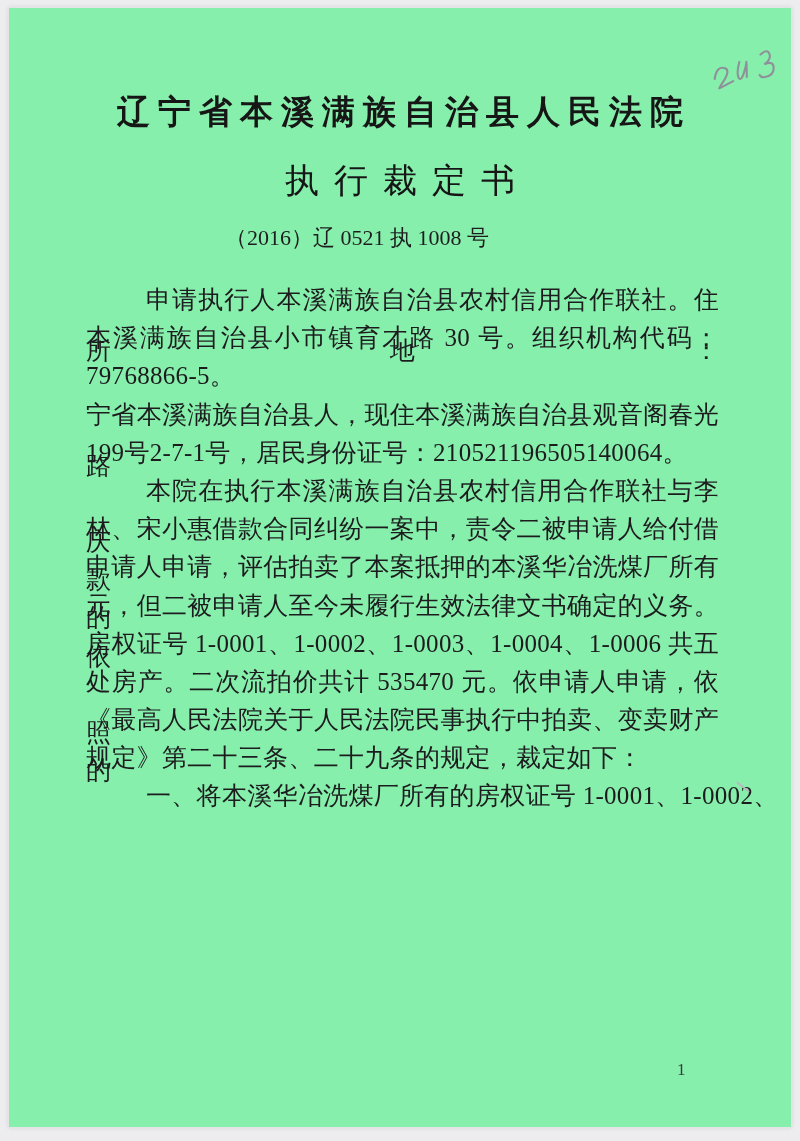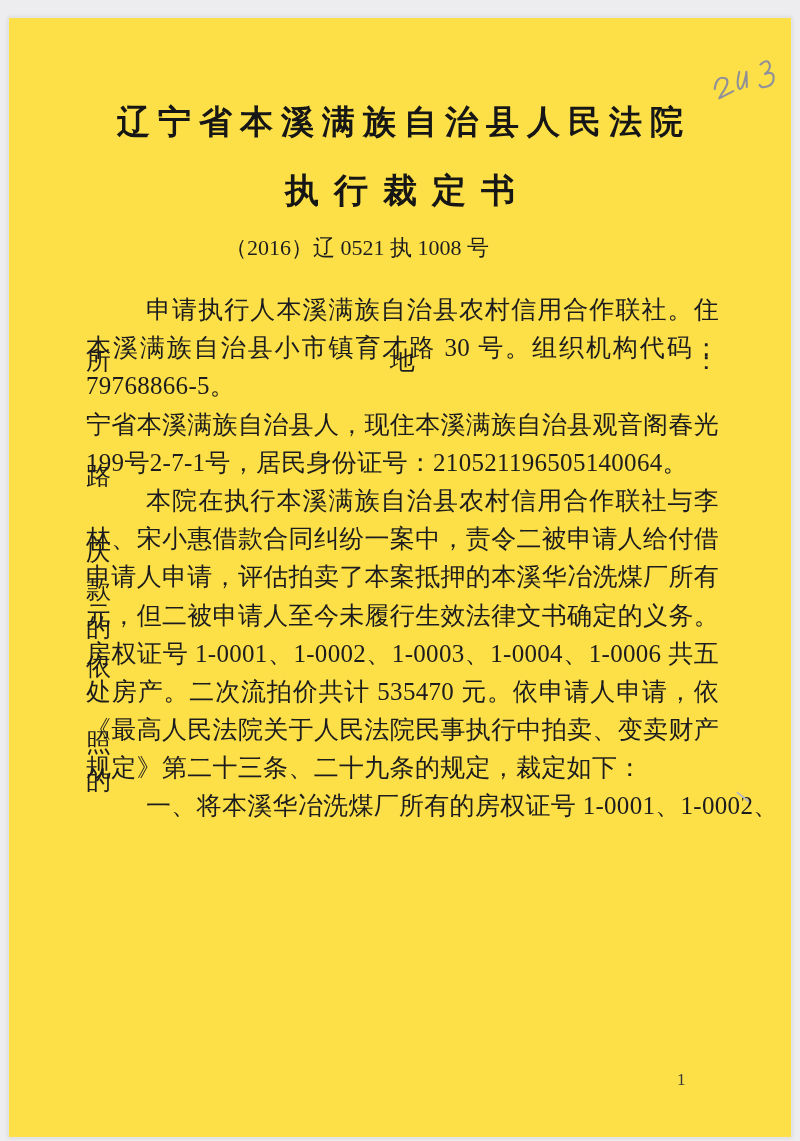--- a/index.html
+++ b/index.html
@@ -6,42 +6,42 @@
   body{
     width:800px;height:1141px;
     background:#ededef;
     font-family:"Liberation Serif","DejaVu Serif",serif;
     position:relative;
     overflow:hidden;
   }
   .scan-bg{position:absolute;inset:0;background:#ededef;}
   .paper{
     position:absolute;
-    left:8px;top:17px;width:784px;height:1121px;
-    background:#fde047;
+    left:8px;top:7px;width:784px;height:1121px;
+    background:#86efac;
     border:1px solid #e4e4e6;
     box-sizing:border-box;
     box-shadow:0 0 4px rgba(0,0,0,0.10);
     color:#1a1a1a;
   }
   .court-name{
     margin:84px 0 0 0;
     text-align:center;
     font-size:33px;
     font-weight:bold;
     letter-spacing:8px;
     text-indent:8px; 
     line-height:40px;
     color:#161616;
   }
   .doc-title{
     margin:28px 0 0 0;
     text-align:center;
     font-size:34px;
-    font-weight:bold;
+    font-weight:normal;
     letter-spacing:15px;
     text-indent:15px;
     line-height:42px;
     color:#161616;
   }
   .case-number{
     margin-top:22px;
     padding-right:86px;
     text-align:center;
     font-size:22px;

